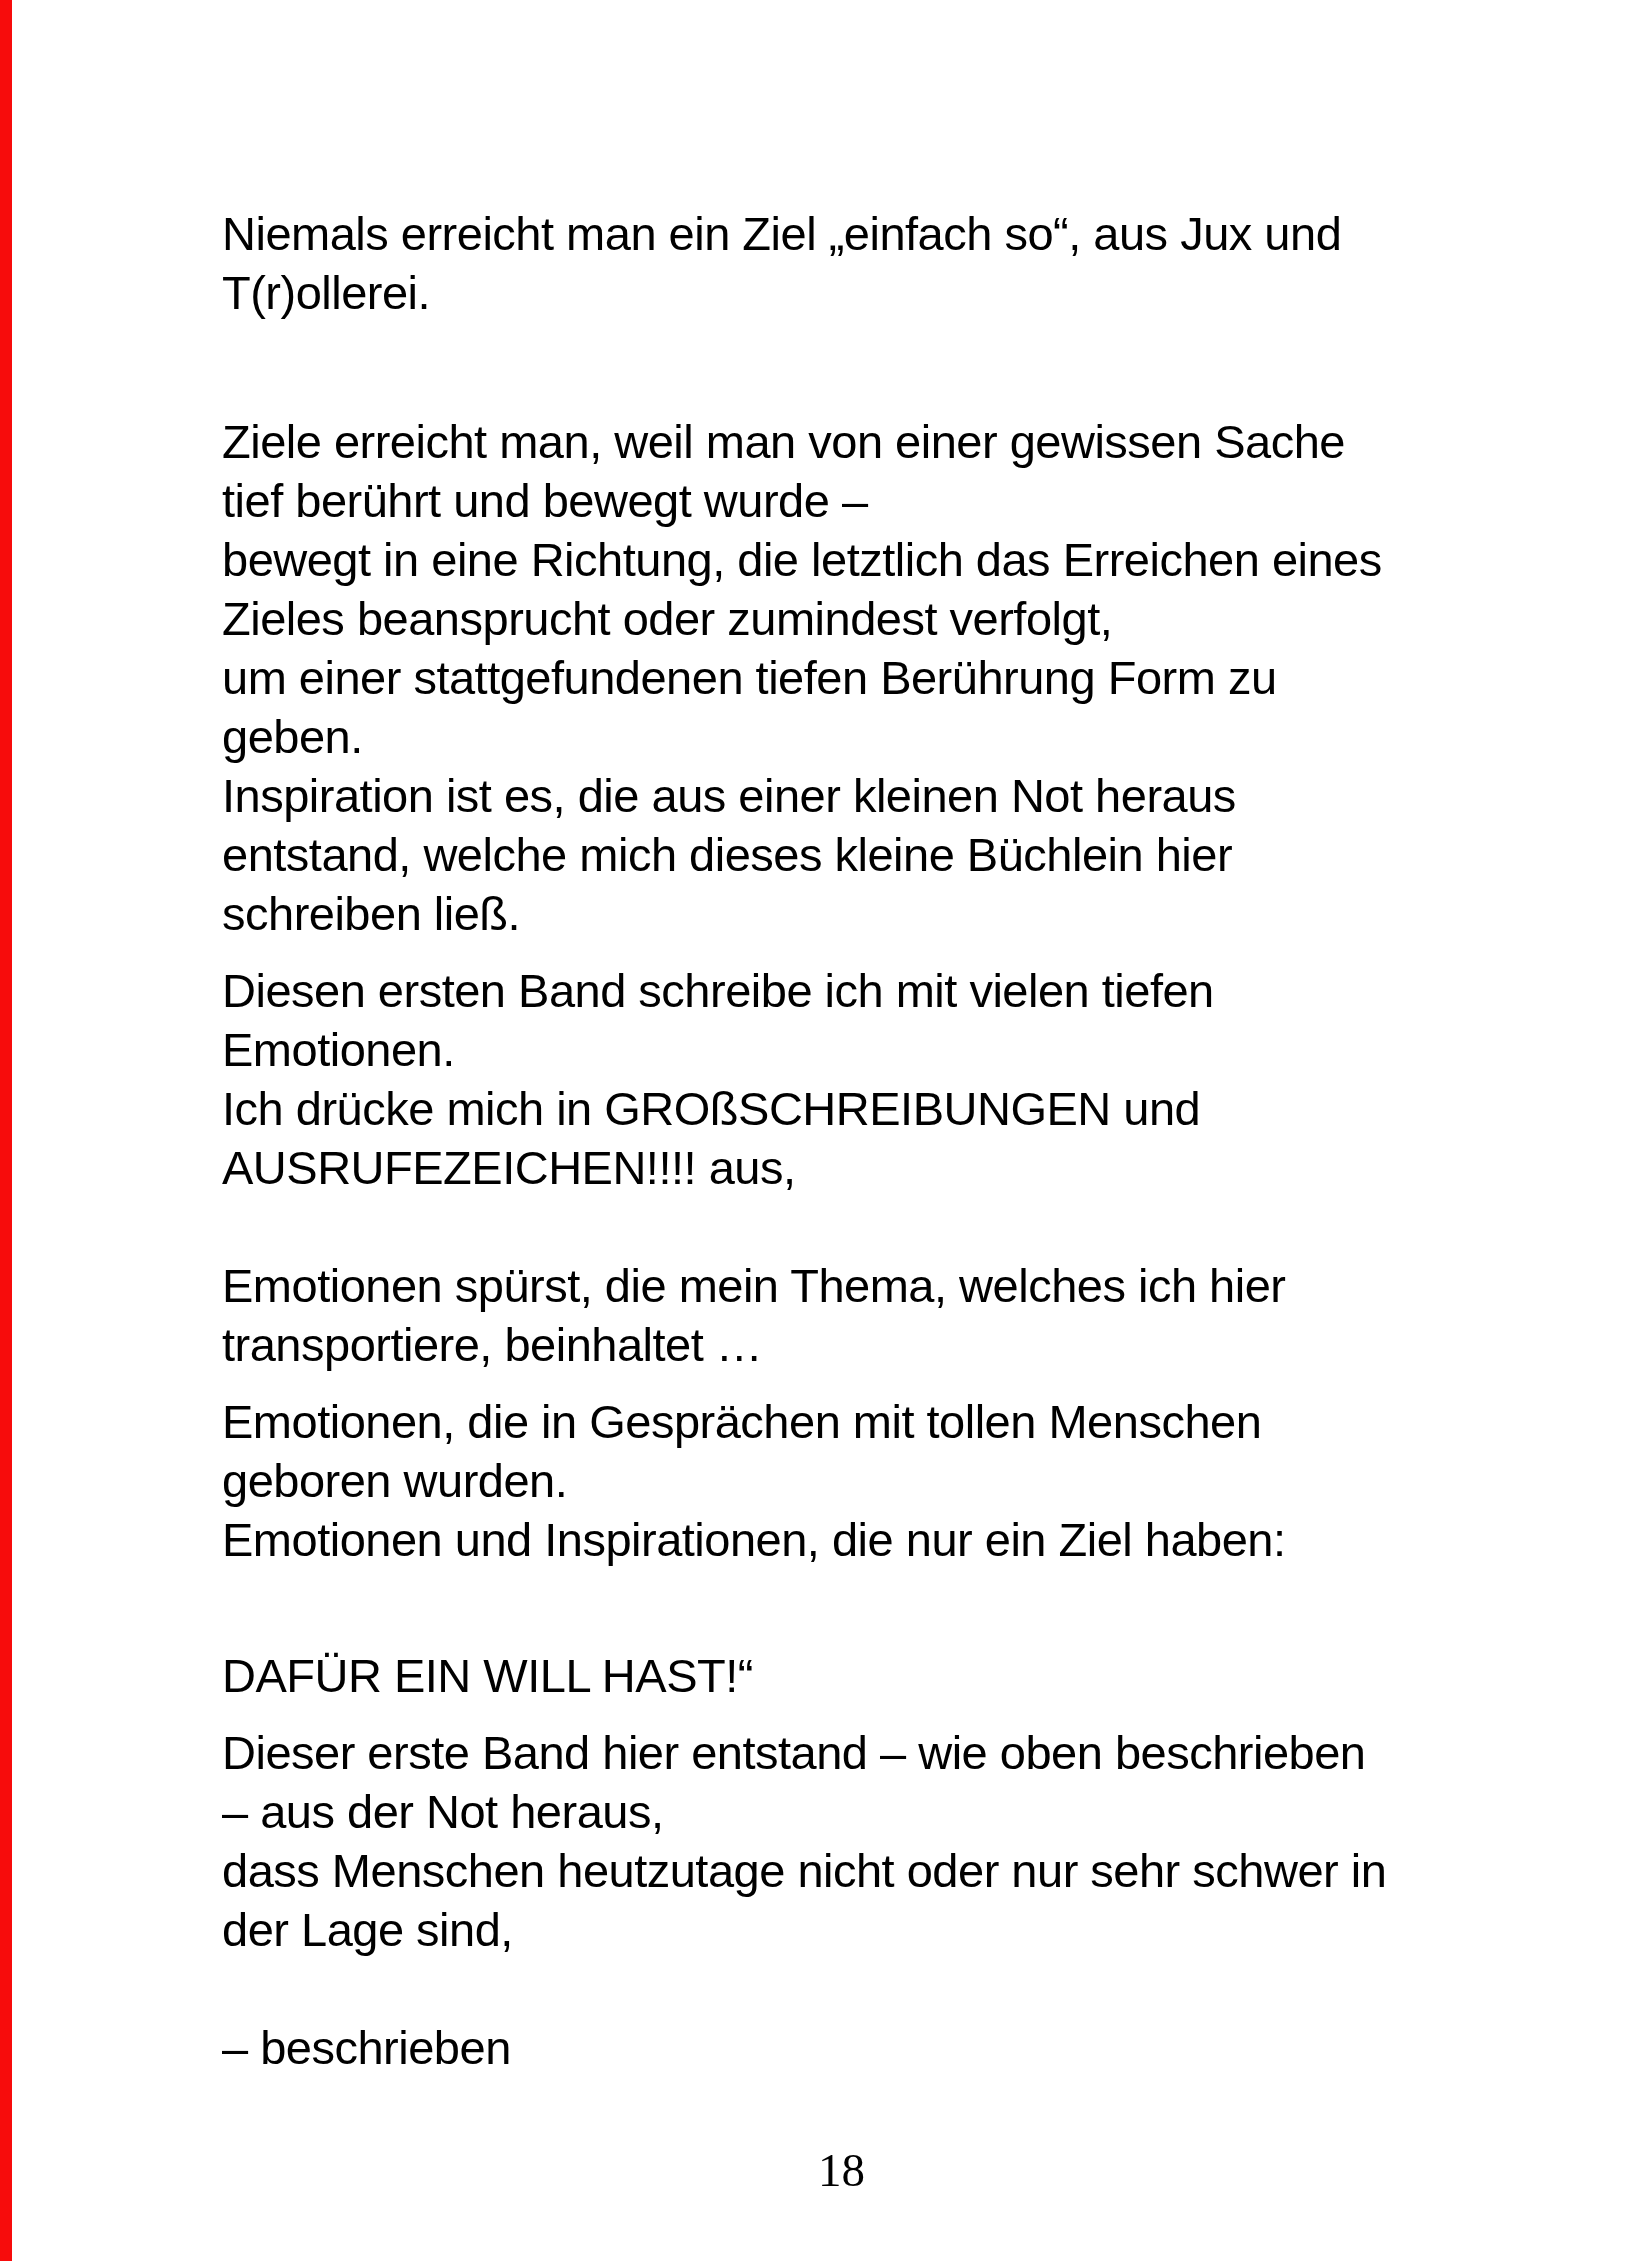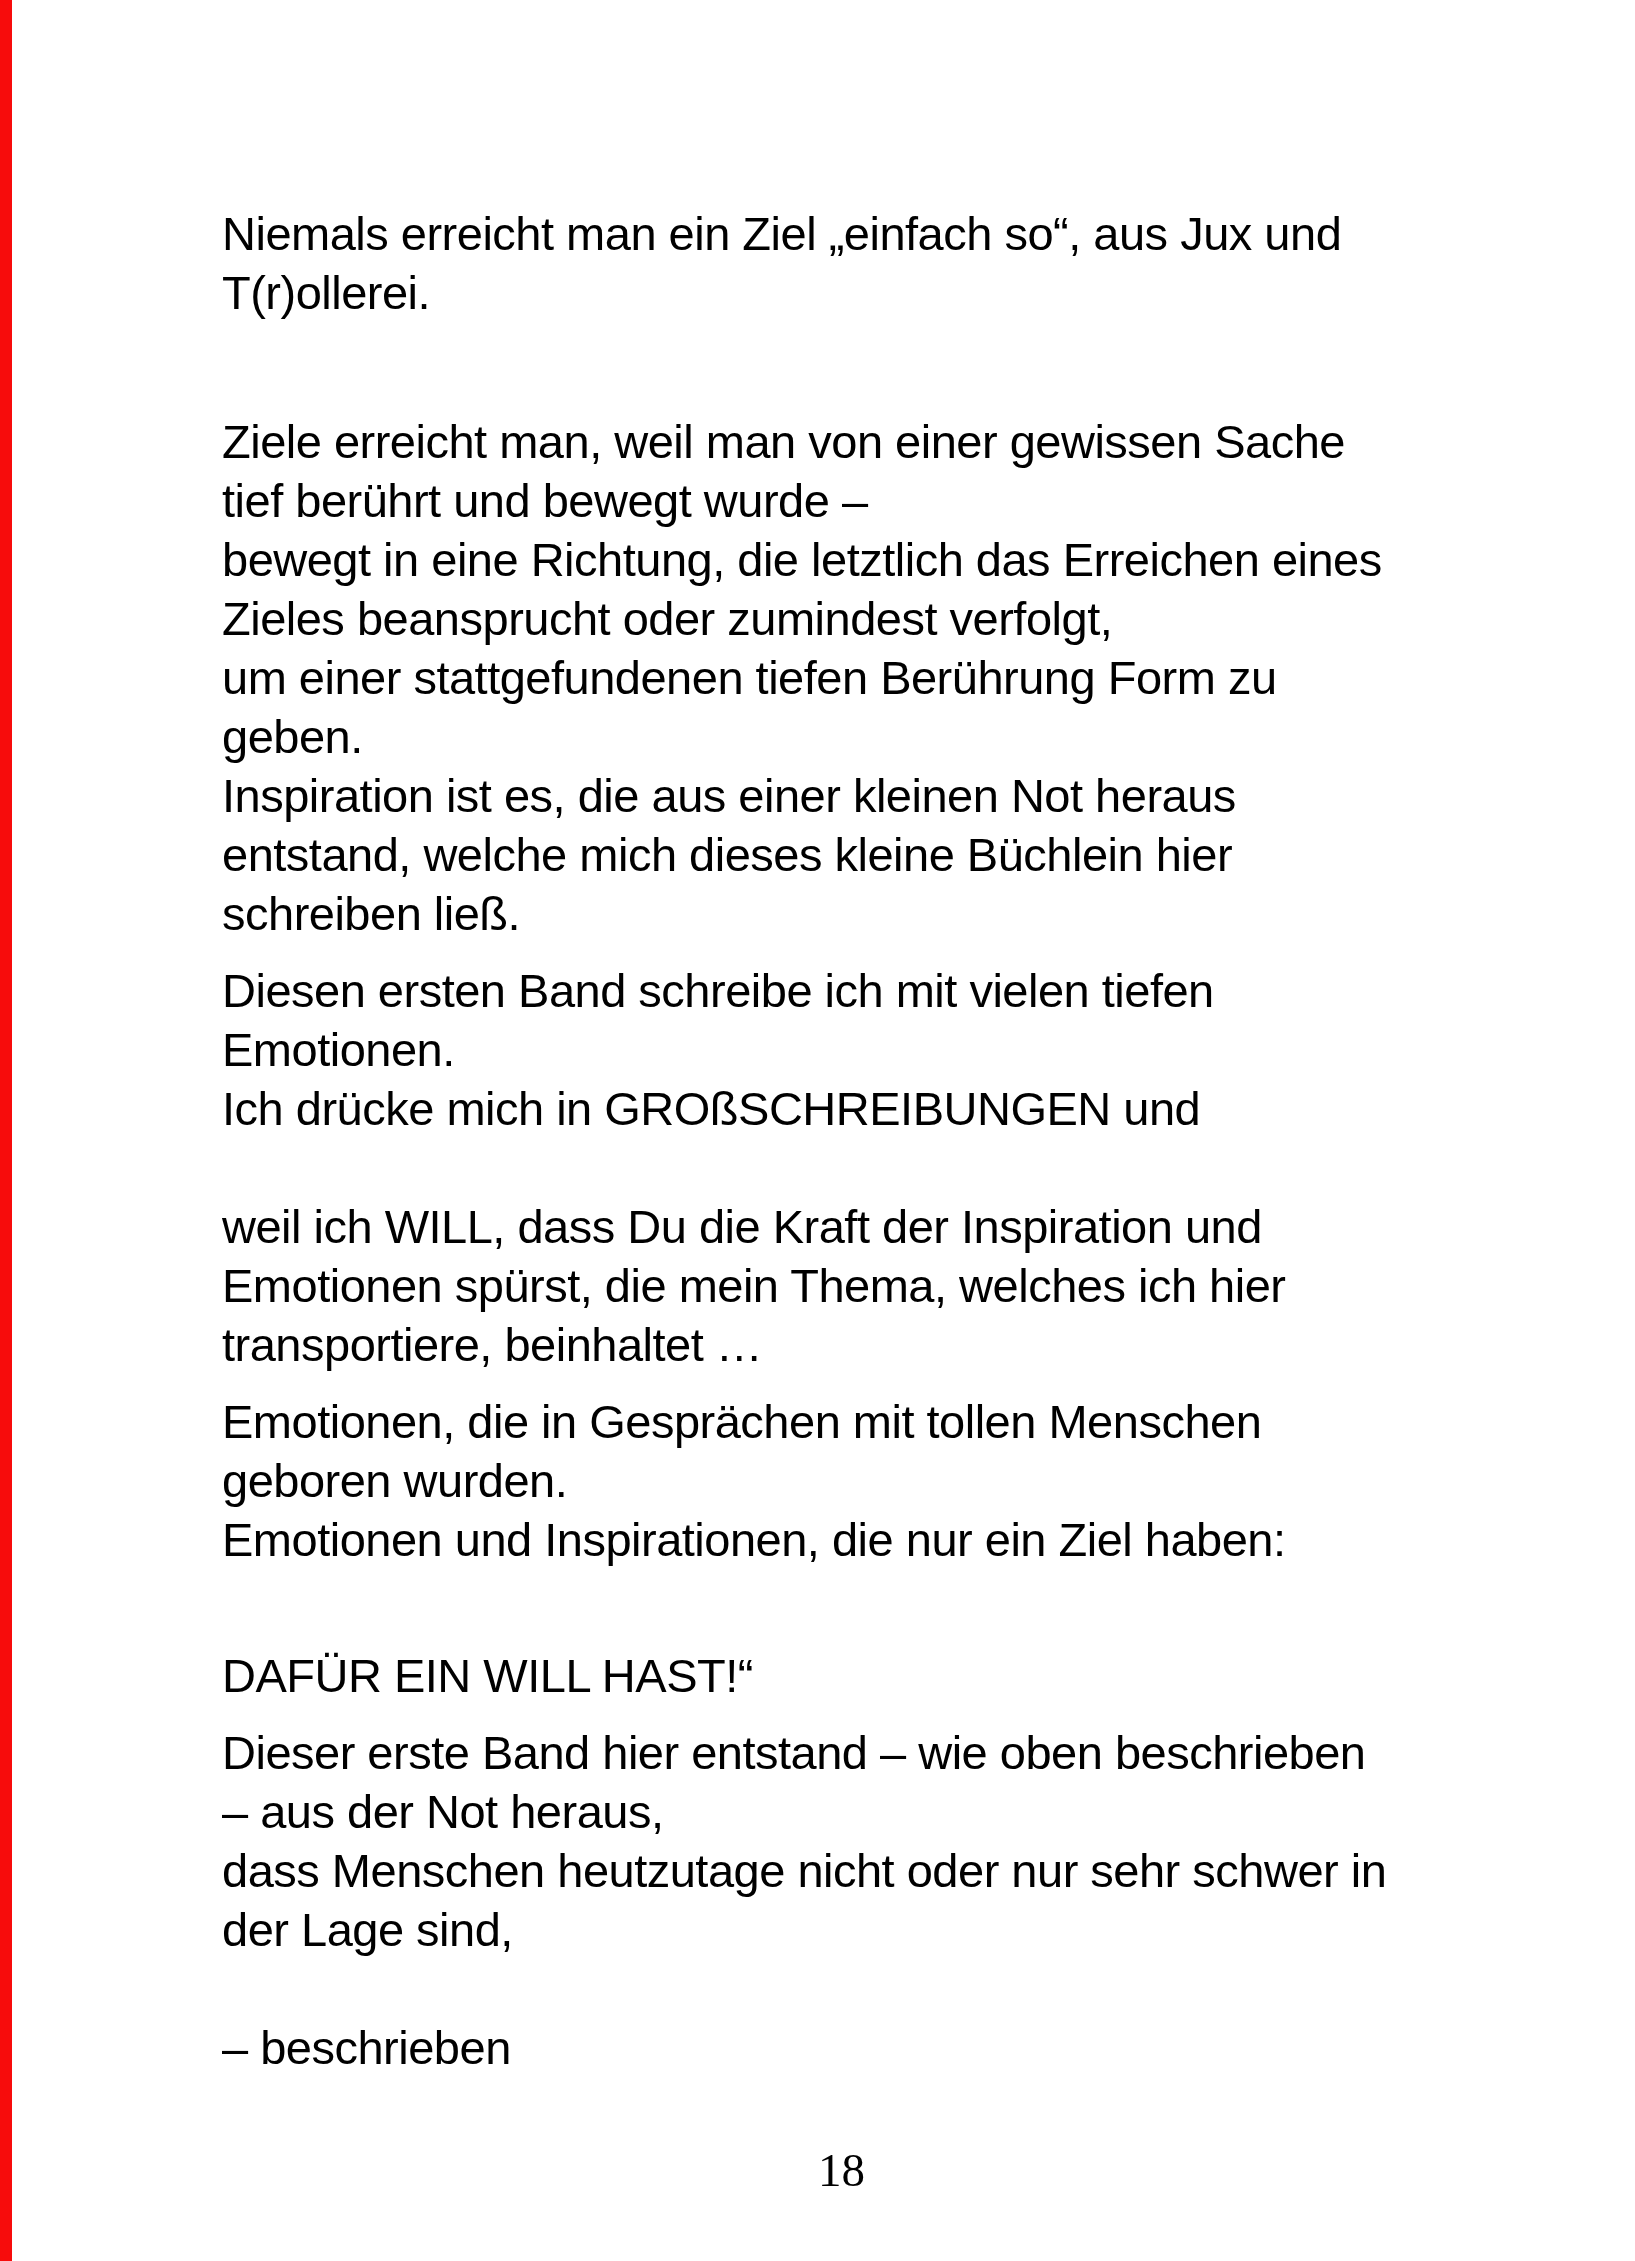--- a/index.html
+++ b/index.html
@@ -56,21 +56,21 @@
   }
 </style>
 </head>
 <body>
 
 <div class="page" style="background: rgb(255, 255, 255); color: rgb(0, 0, 0);">
   <div class="edge-bar" style="background: rgb(247, 12, 12);"></div>
   <main class="body-text">
       <p class="gap-after"><span>Niemals erreicht man ein Ziel „einfach so“, aus Jux und</span><br><span>T(r)ollerei.</span></p>
       <p><span>Ziele erreicht man, weil man von einer gewissen Sache</span><br><span>tief berührt und bewegt wurde –</span><br><span>bewegt in eine Richtung, die letztlich das Erreichen eines</span><br><span>Zieles beansprucht oder zumindest verfolgt,</span><br><span>um einer stattgefundenen tiefen Berührung Form zu</span><br><span>geben.</span><br><span class="b">Inspiration</span><span> ist es, die aus einer kleinen Not heraus</span><br><span>entstand, welche mich dieses kleine Büchlein hier</span><br><span>schreiben ließ.</span></p>
-      <p><span>Diesen ersten Band schreibe ich mit vielen tiefen</span><br><span>Emotionen.</span><br><span>Ich drücke mich in GROßSCHREIBUNGEN und</span><br><br><span>weil ich WILL, dass Du die Kraft der Inspiration und</span><br><span>Emotionen spürst, die mein Thema, welches ich hier</span><br><span>transportiere, beinhaltet …</span></p>
+      <p><span>Diesen ersten Band schreibe ich mit vielen tiefen</span><br><span>Emotionen.</span><br><span>Ich drücke mich in GROßSCHREIBUNGEN und</span><br><span>AUSRUFEZEICHEN!!!! aus,</span><br><br><span>Emotionen spürst, die mein Thema, welches ich hier</span><br><span>transportiere, beinhaltet …</span></p>
       <p><span>Emotionen, die in Gesprächen mit tollen Menschen</span><br><span>geboren wurden.</span><br><span>Emotionen und Inspirationen, die nur ein Ziel haben:</span></p>
       <p><br><span class="b">DAFÜR EIN WILL HAST!“</span></p>
       <p><span>Dieser erste Band hier entstand – wie oben beschrieben</span><br><span>– aus der Not heraus,</span><br><span>dass Menschen heutzutage nicht oder nur sehr schwer in</span><br><span>der Lage sind,</span><br><br><span>– beschrieben</span></p>
     </main>
   <footer class="page-footer">
     <span>18</span>
   </footer>
 </div>
 
 

